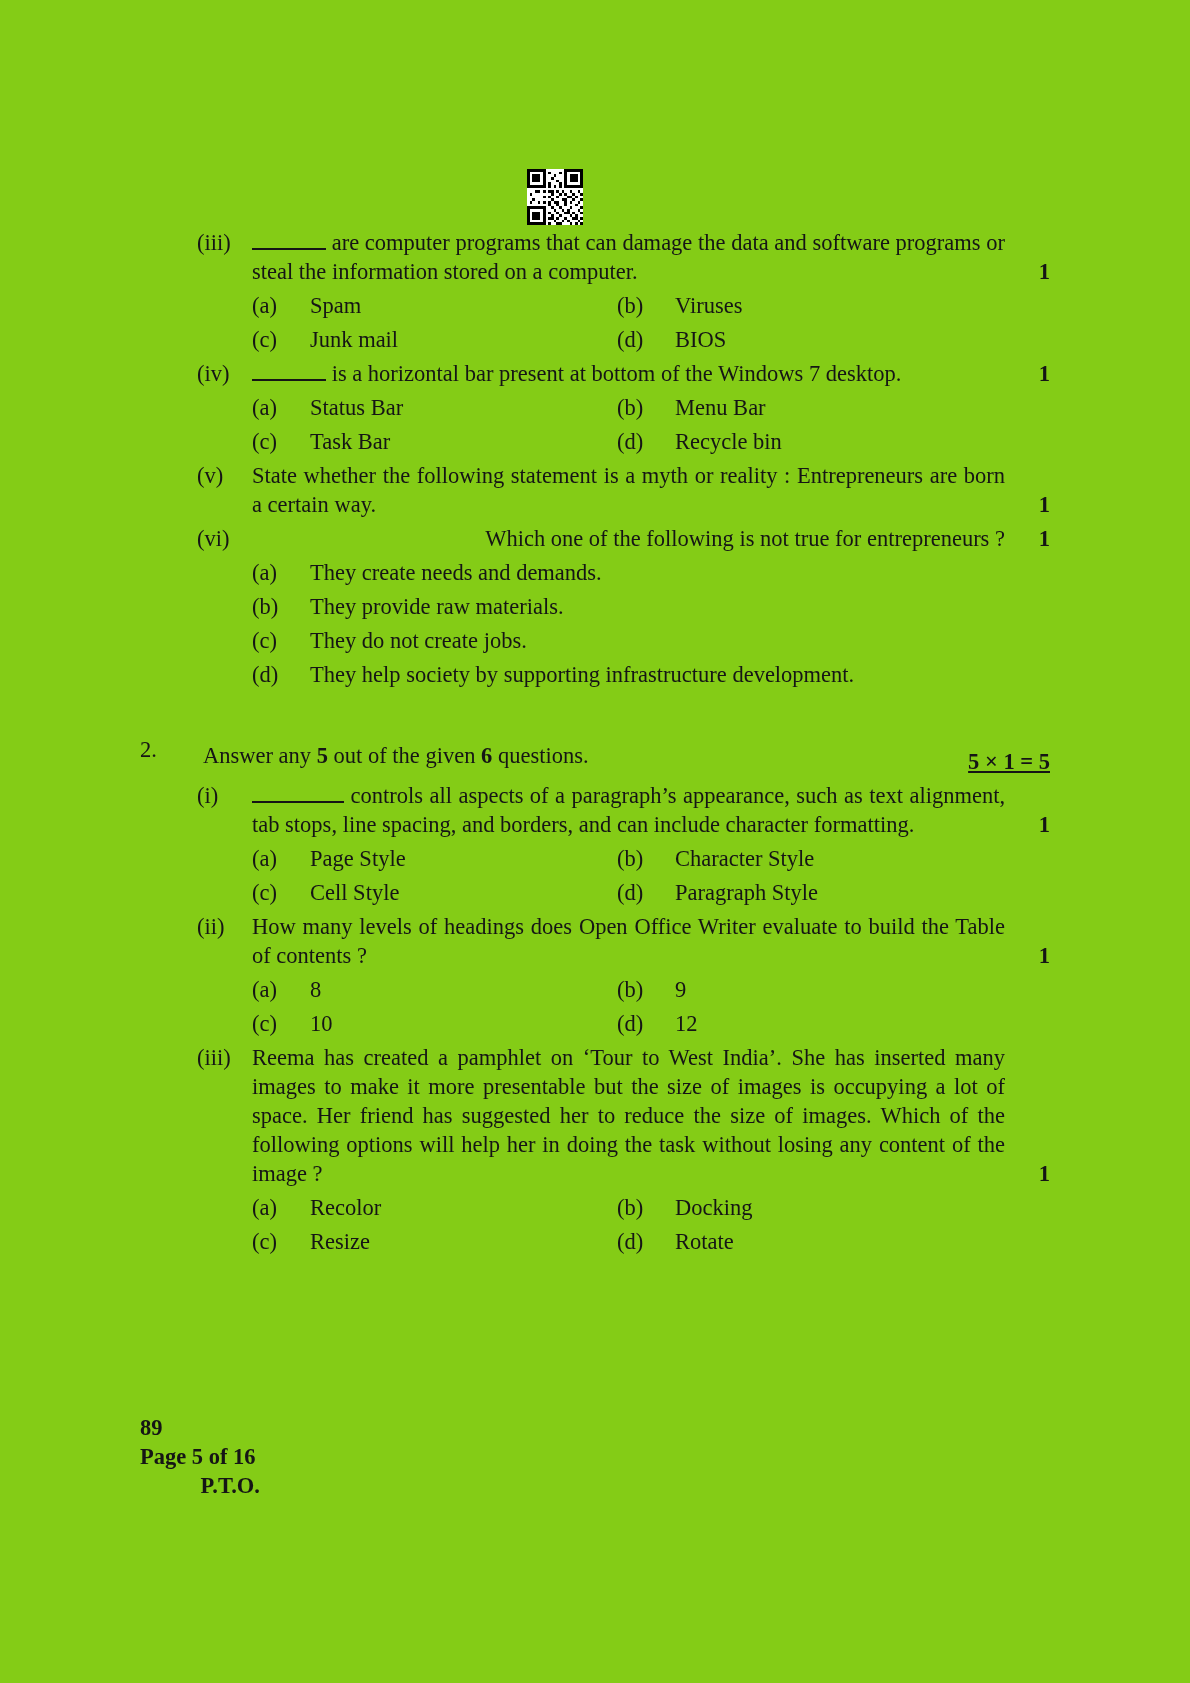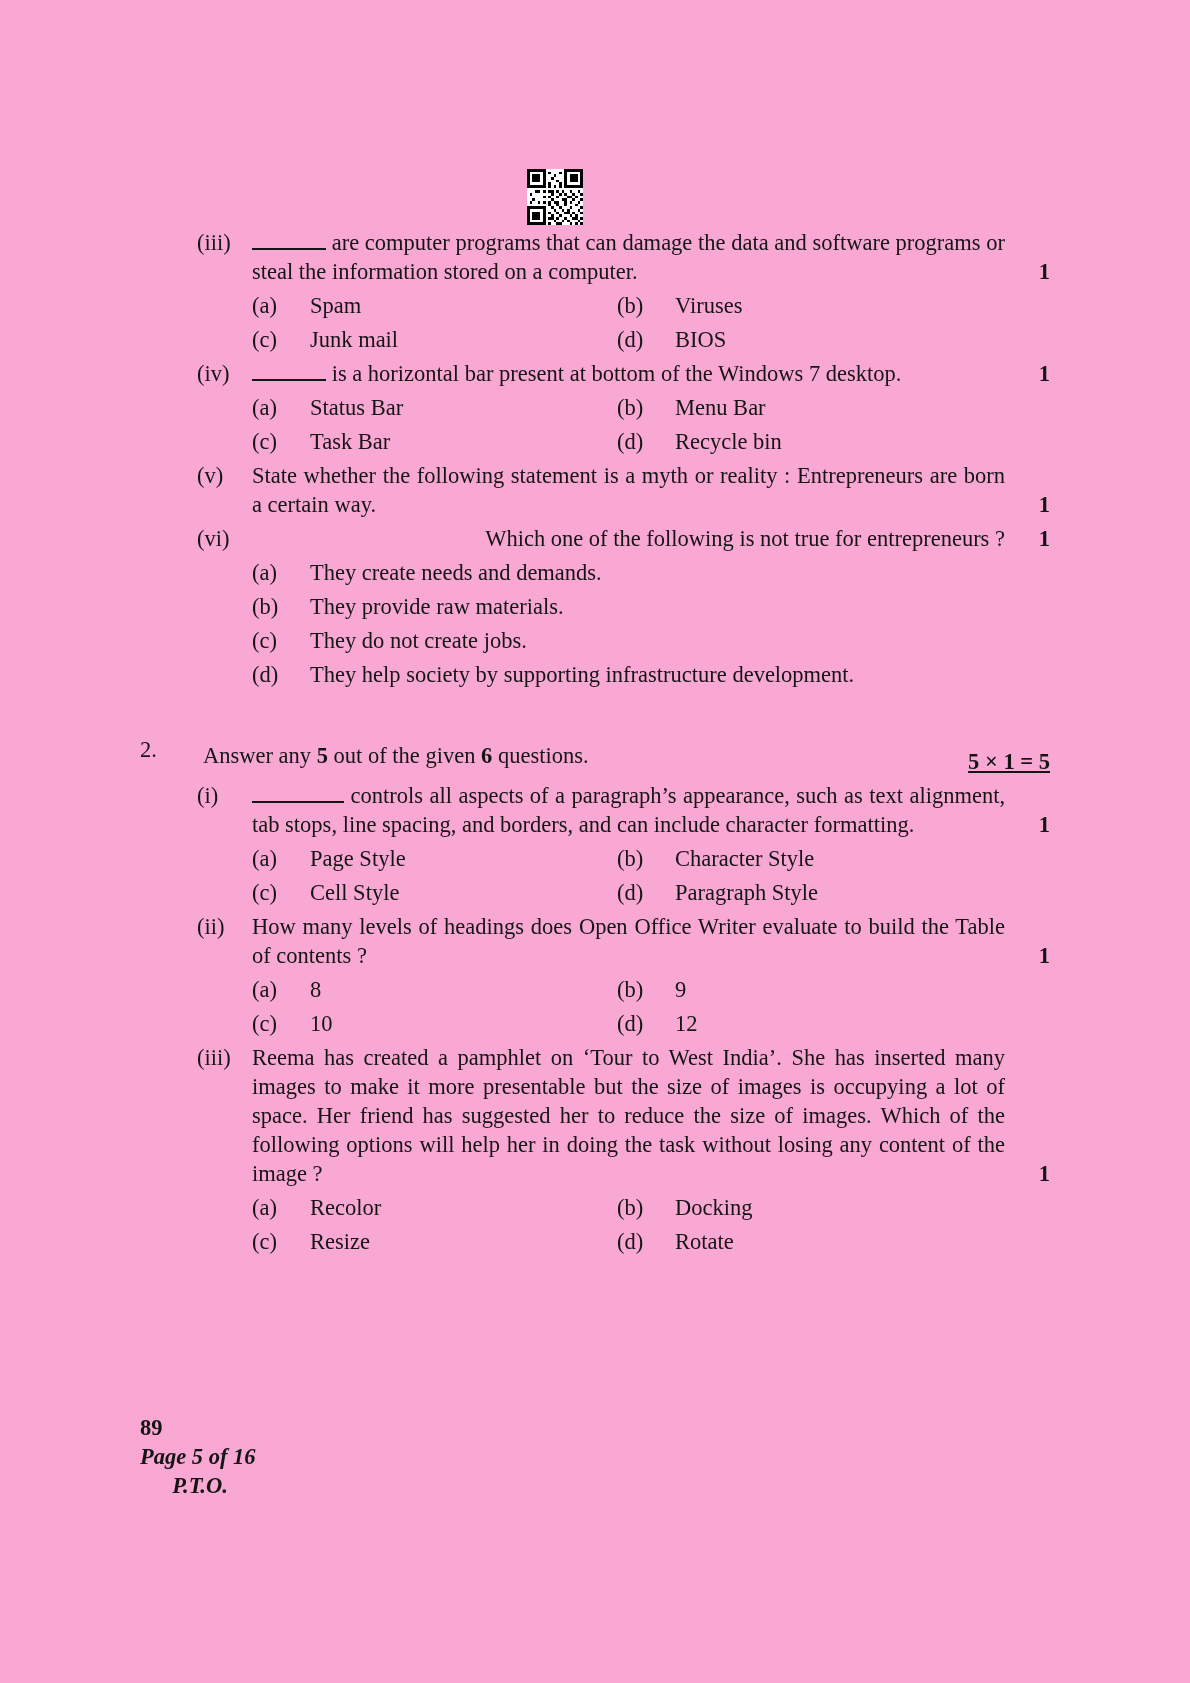--- a/index.html
+++ b/index.html
@@ -2,21 +2,21 @@
 <html><head>
 <meta charset="utf-8">
 <style>
   * { box-sizing: border-box; }
   html, body { margin: 0; padding: 0; background: #e8e8e8; }
   .page {
     position: relative;
     width: 1190px;
     height: 1683px;
     margin: 0 auto;
-    background: #f9a8d4;
+    background: #84cc16;
     font-family: "Liberation Serif", "DejaVu Serif", serif;
     font-size: 22.5px;
     line-height: 29px;
     color: #151515;
     overflow: hidden;
   }
   .qr {
     position: absolute;
     left: 527px;
     top: 169px;
@@ -61,22 +61,22 @@
   .footer {
     position: absolute;
     left: 140px;
     right: 140px;
     top: 1413px;
     display: flex;
     align-items: baseline;
     flex-direction: column;
   }
   .footer-left  { flex: none; width: 120px; font-weight: bold; }
-  .footer-center{ flex: 1; text-align: center; font-weight: bold; font-style: italic; }
-  .footer-right { flex: none; width: 120px; text-align: center; font-weight: bold; font-style: italic; }
+  .footer-center{ flex: 1; text-align: center; font-weight: bold; }
+  .footer-right { flex: none; width: 120px; text-align: right; font-weight: bold; }
 </style>
 </head>
 <body>
 
 <div class="page">
 
   <svg class="qr" viewBox="0 0 21 21" shape-rendering="crispEdges">
     <rect x="0" y="0" width="21" height="21" fill="#ffffff"></rect>
     <g fill="#000000">
       <rect x="0" y="0" width="7" height="7"></rect>

